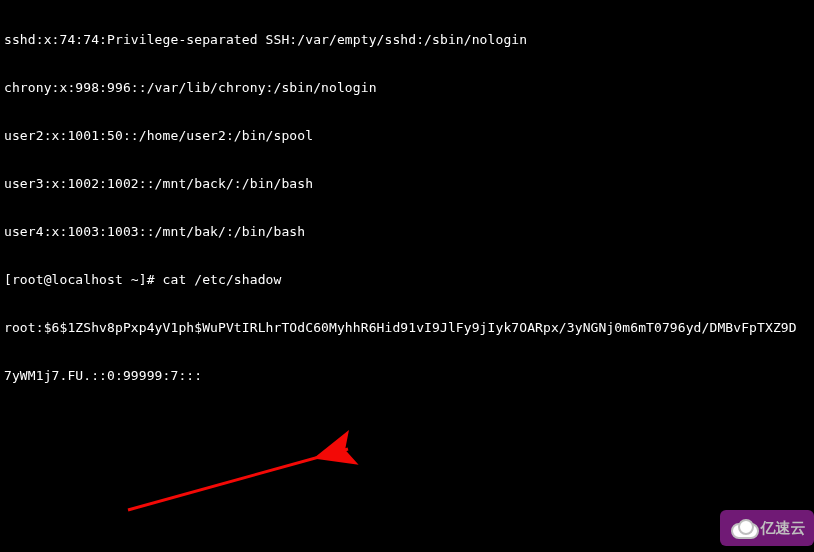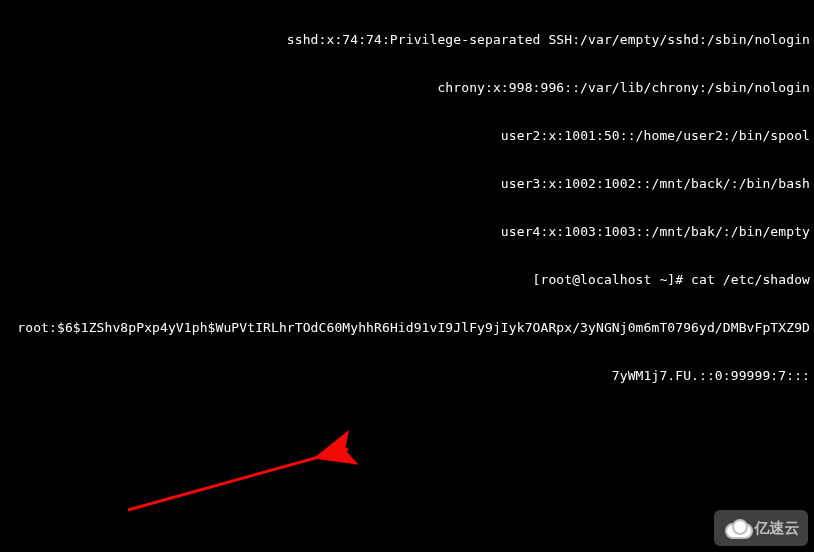--- a/index.html
+++ b/index.html
@@ -16,39 +16,38 @@
     width:814px;height:552px;
     background:#000000;
     color:#ffffff;
     font-size:13px;
     line-height:16px;
     letter-spacing:0.1px;
     padding:0 4px;
     box-sizing:border-box;
     white-space:pre;
     overflow:hidden;
-    text-align:right;
   }
   .terminal .line{
     display:block;
     white-space:pre;
   }
   
   .arrow-svg{
     position:absolute;
     left:0;top:0;
     width:814px;height:552px;
     pointer-events:none;
   }
   
   .watermark{
     position:absolute;
-    right:6px;bottom:6px;
+    right:0;bottom:6px;
     width:94px;height:36px;
-    background:#404040;
+    background:#701a75;
     border-radius:6px;
     display:flex;
     align-items:center;
     justify-content:center;
     gap:4px;
     font-family:"Microsoft YaHei","SimHei",sans-serif;
     color:#bfbfbf;
     font-size:15px;
     font-weight:600;
   }
@@ -76,21 +75,21 @@
   }
 </style>
 </head>
 <body>
 
 <div class="terminal">
   <span class="line">sshd:x:74:74:Privilege-separated SSH:/var/empty/sshd:/sbin/nologin</span>
   <span class="line">chrony:x:998:996::/var/lib/chrony:/sbin/nologin</span>
   <span class="line">user2:x:1001:50::/home/user2:/bin/spool</span>
   <span class="line">user3:x:1002:1002::/mnt/back/:/bin/bash</span>
-  <span class="line">user4:x:1003:1003::/mnt/bak/:/bin/empty</span>
+  <span class="line">user4:x:1003:1003::/mnt/bak/:/bin/bash</span>
   <span class="line">[root@localhost ~]# cat /etc/shadow</span>
   <span class="line">root:$6$1ZShv8pPxp4yV1ph$WuPVtIRLhrTOdC60MyhhR6Hid91vI9JlFy9jIyk7OARpx/3yNGNj0m6mT0796yd/DMBvFpTXZ9D</span>
   <span class="line">7yWM1j7.FU.::0:99999:7:::</span>
   
   
   
   
   
   
   

